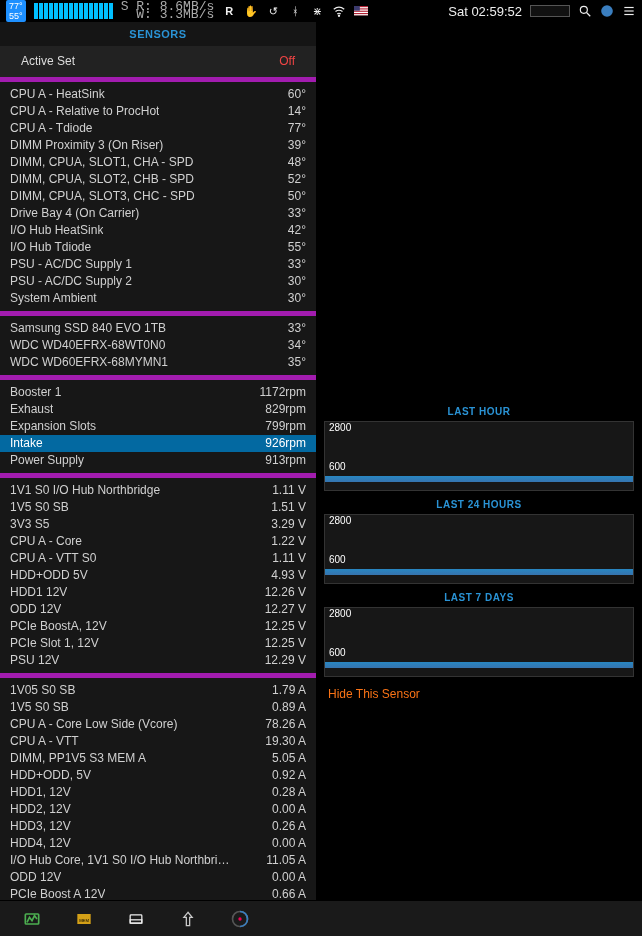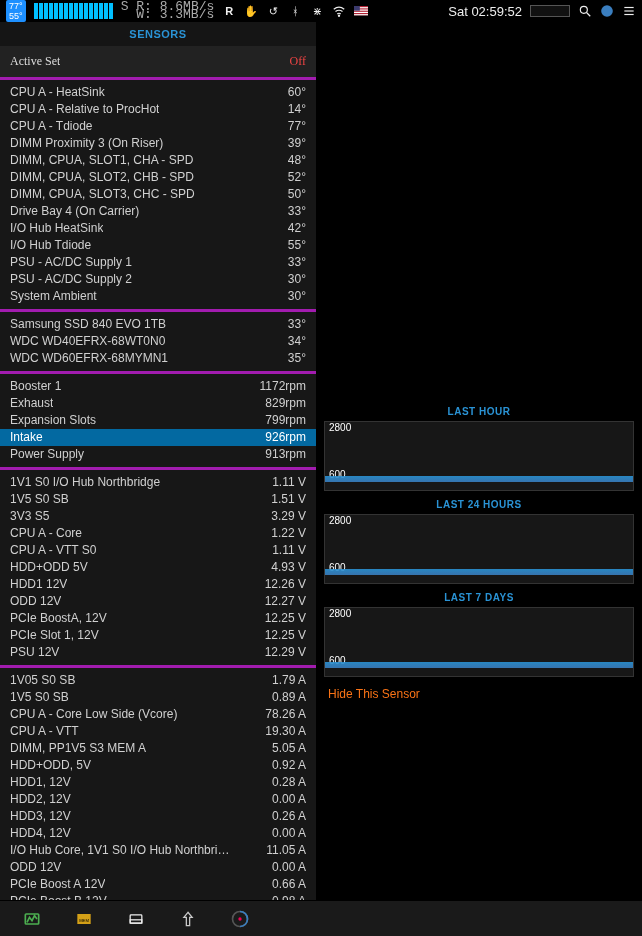--- a/index.html
+++ b/index.html
@@ -84,36 +84,35 @@
   color: #2a93d5;
   font-weight: 600;
   font-size: 11px;
   padding: 6px 0;
   letter-spacing: 0.5px;
   background: #151515;
 }
 
 
 .group {
-  border-top: 3px solid #a21caf;
+  border-top: 5px solid #a21caf;
   padding: 4px 0;
 }
 .row {
   display: flex;
   justify-content: space-between;
   padding: 1px 10px;
   font-size: 12px;
   line-height: 15px;
   color: #d0d0d0;
 }
 .row.header {
   color: #ddd;
-  padding: 8px 10px;
+  padding: 8px 21px;
   background: #222;
-  font-family: Liberation Serif, serif;
 }
 .row.header .label { color: #ddd; }
 .row.header .val { color: #ef4444; }
 .row.selected {
   background: #0369a1;
   color: #fff;
 }
 .row .label {
   white-space: nowrap;
   overflow: hidden;
@@ -142,21 +141,21 @@
   margin-bottom: 4px;
 }
 .graph-card .max,
 .graph-card .min {
   position: absolute;
   left: 4px;
   color: #fff;
   font-size: 10px;
 }
 .graph-card .max { top: 0; }
-.graph-card .min { bottom: 10px; }
+.graph-card .min { bottom: 18px; }
 .graph-line {
   position: absolute;
   left: 0; right: 0; bottom: 8px;
   height: 6px;
   background: linear-gradient(to top, #3a7ebf 0%, #2a93d5 100%);
   opacity: 0.9;
 }
 .hide-sensor {
   color: #f97316;
   font-size: 12px;

